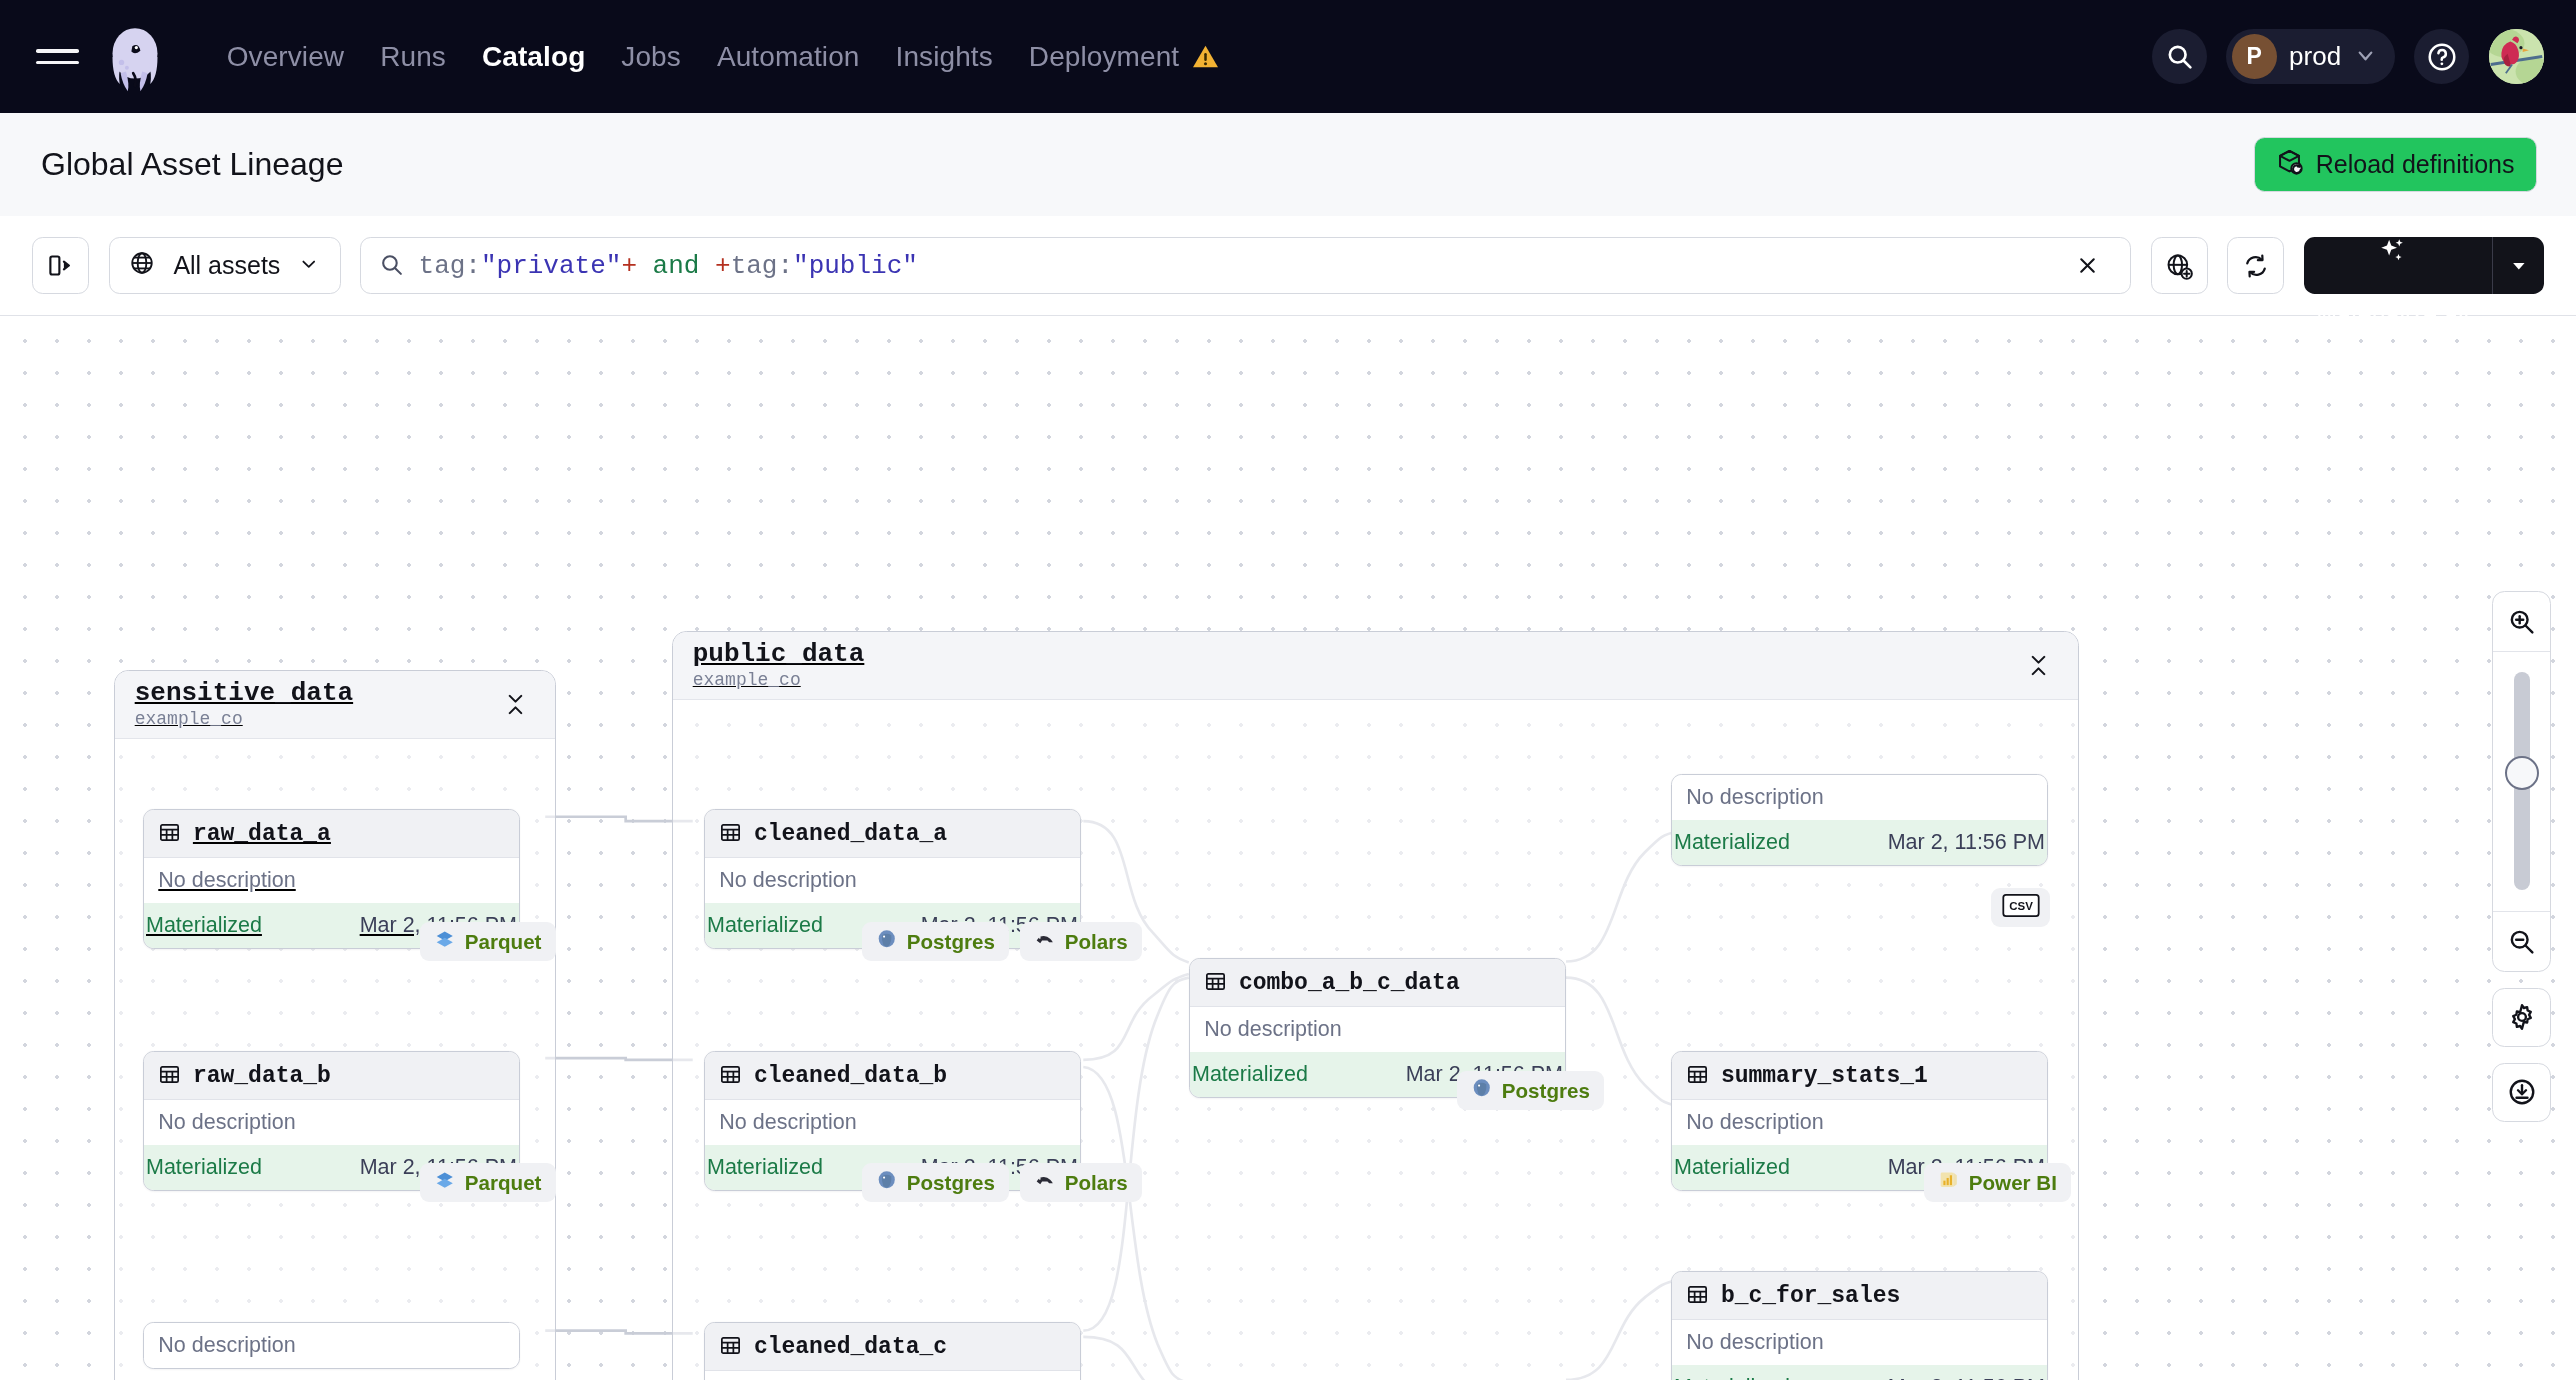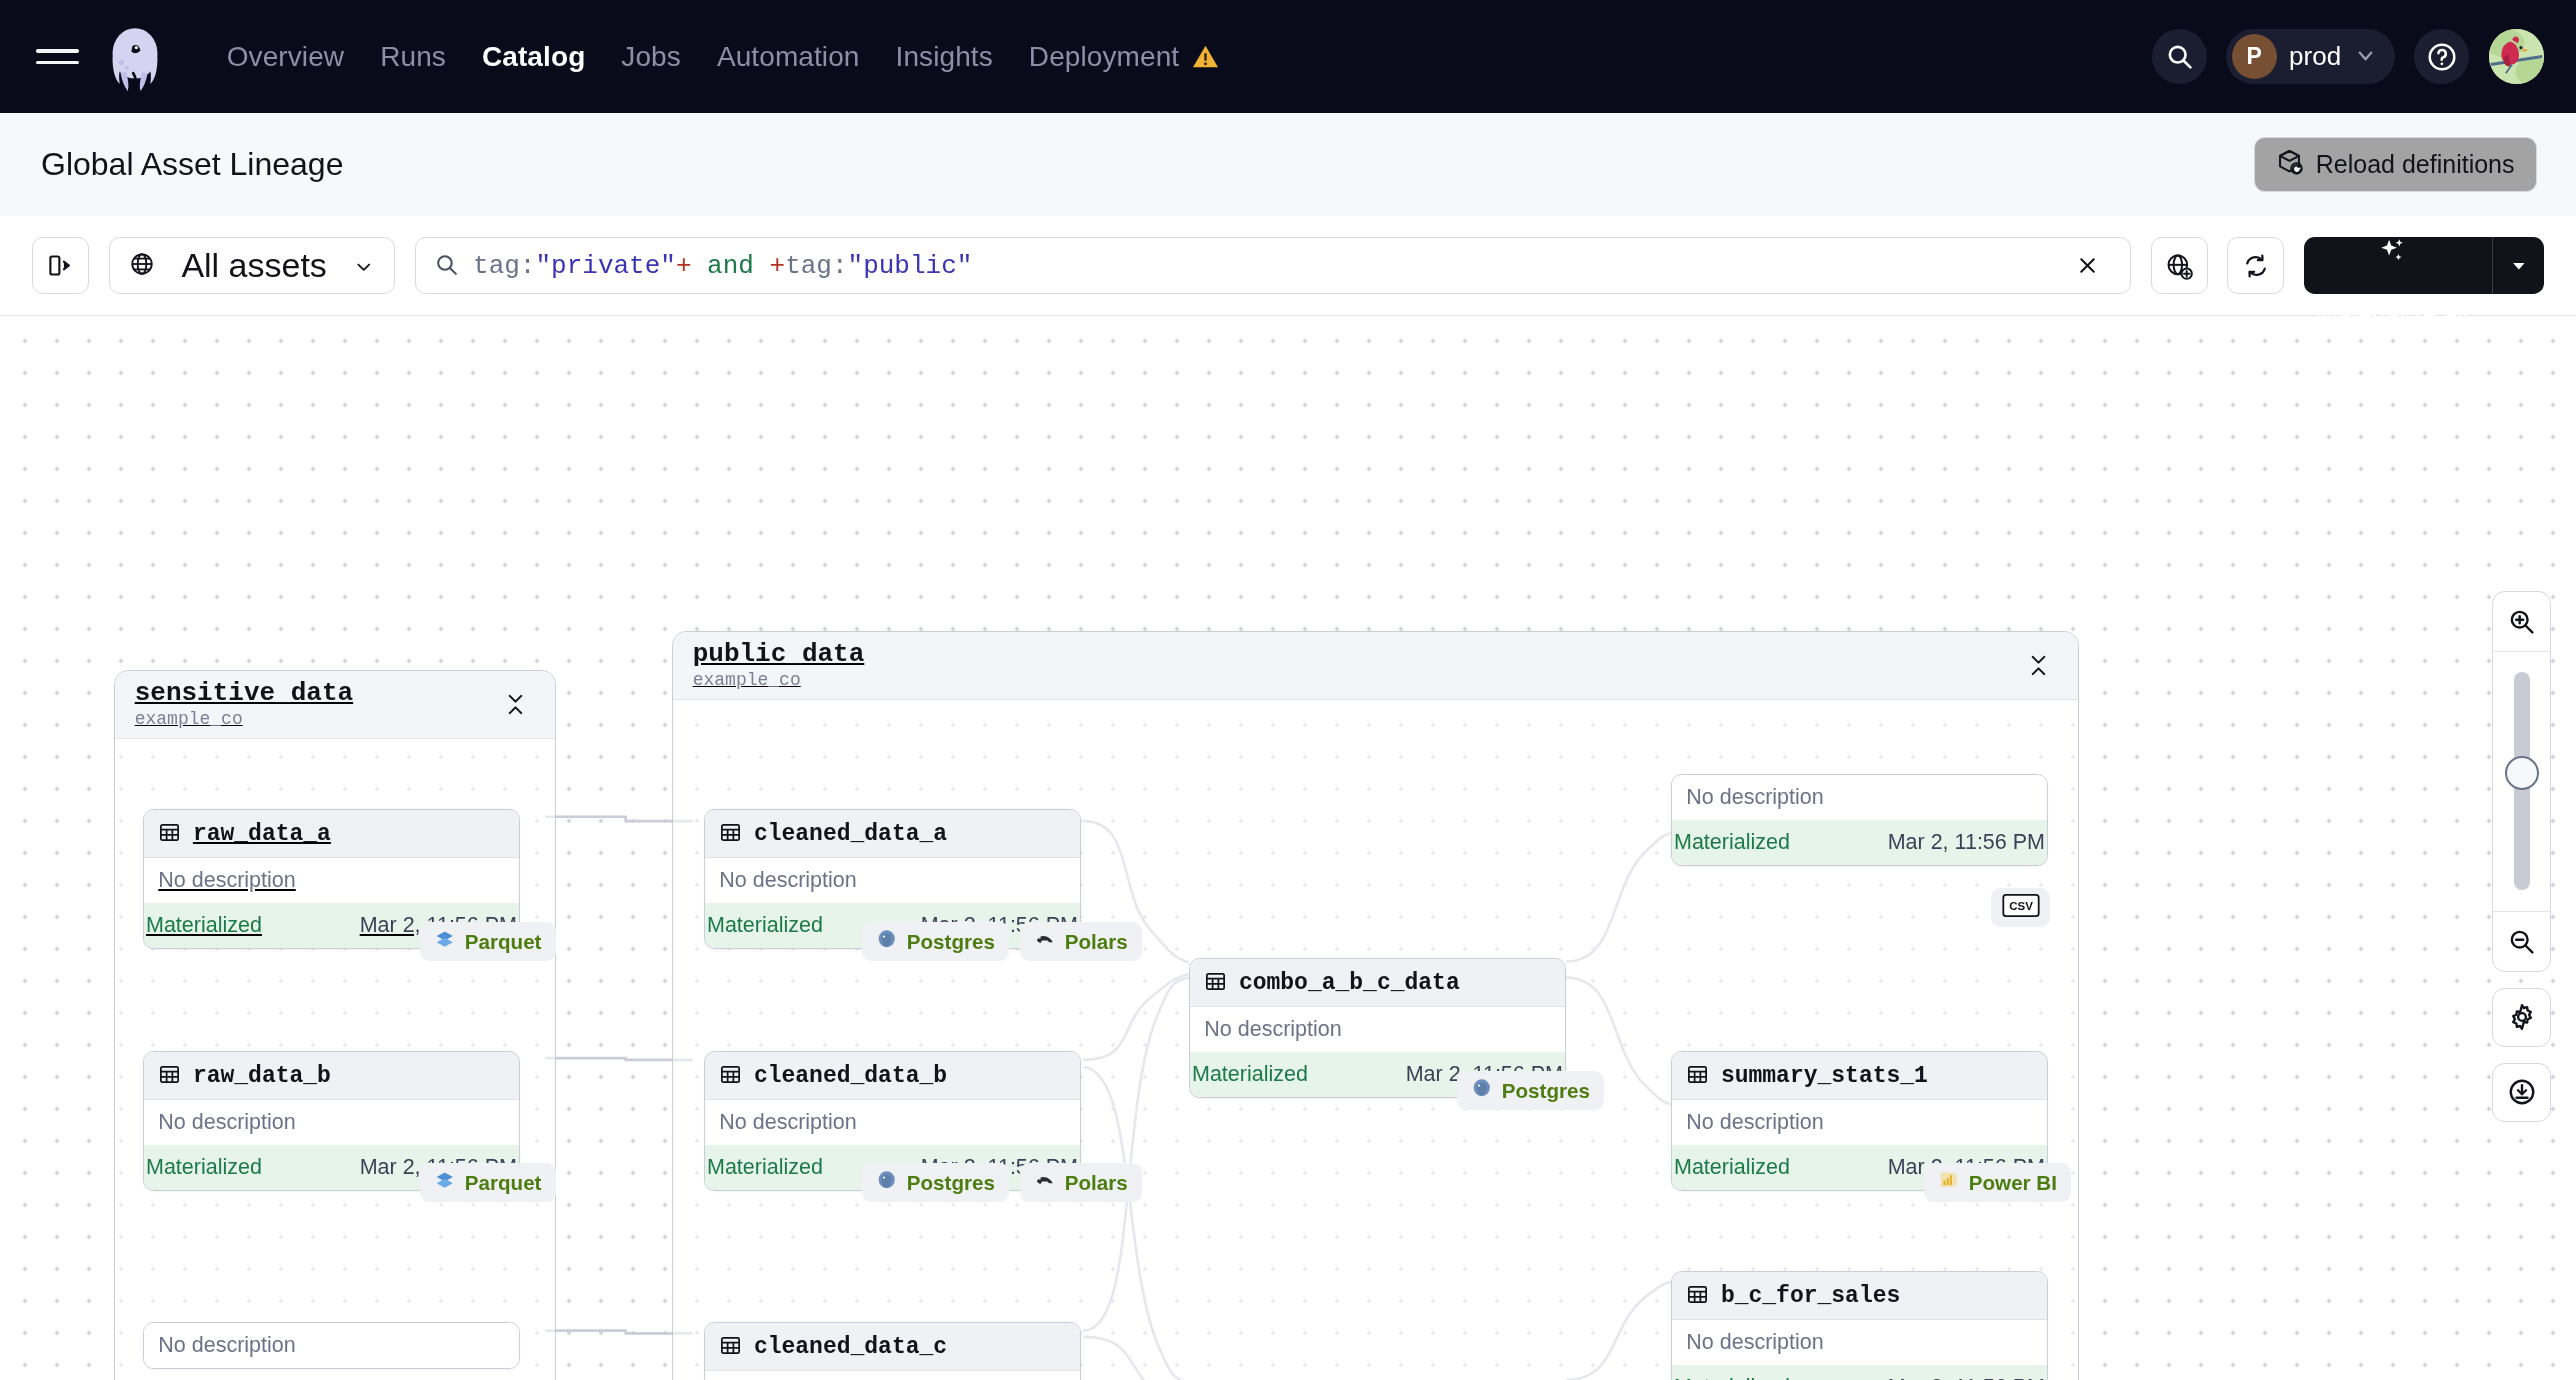--- a/index.html
+++ b/index.html
@@ -67,42 +67,42 @@
   
   .pageheader {
     position: absolute; left: 0; top: 113px;
     width: 2576px; height: 104px;
     background: #F7F8FA; border-bottom: 0.9px solid #E0E2E8;
     display: flex; align-items: center;
   }
   .page-title { margin-left: 41px; font-size: 32px; color: #12131A; font-weight: normal; }
   .reload-btn {
     margin-left: auto; margin-right: 39px;
-    height: 55px; border: 0.9px solid #D6D9E0; border-radius: 10.7px; background: #a3a3a3;
+    height: 55px; border: 0.9px solid #D6D9E0; border-radius: 10.7px; background: #22c55e;
     display: flex; align-items: center; gap: 12.5px; padding: 0 21.5px;
     font-size: 25px; color: #12131A; cursor: pointer;
   }
 
   
   .toolbar {
     position: absolute; left: 0; top: 216px;
     width: 2576px; height: 100px;
     background: #ffffff; border-bottom: 0.9px solid #E0E2E8;
     display: flex; align-items: center; padding: 0 32px;
     gap: 19.7px;
   }
   .tb-square {
     width: 57px; height: 57px; border: 0.9px solid #D6D9E0; border-radius: 10.7px;
     background: #fff; display: flex; align-items: center; justify-content: center;
     cursor: pointer; flex: 0 0 auto;
   }
   .allassets-btn {
     height: 57px; border: 0.9px solid #D6D9E0; border-radius: 10.7px; background: #fff;
-    display: flex; align-items: center; gap: 26px; padding: 0 19.7px;
-    font-size: 34px; color: #12131A; cursor: pointer; flex: 0 0 auto;
+    display: flex; align-items: center; gap: 18px; padding: 0 19.7px;
+    font-size: 25px; color: #12131A; cursor: pointer; flex: 0 0 auto;
   }
   .searchbar {
     flex: 1 1 auto; height: 57px; border: 0.9px solid #D6D9E0; border-radius: 10.7px;
     background: #fff; display: flex; align-items: center; padding: 0 18px; gap: 14.3px;
     min-width: 0; cursor: text;
   }
   .query { font-family: "Liberation Mono", monospace; font-size: 26px; white-space: nowrap; }
   .q-key { color: #6C7287; }
   .q-str { color: #3B34B3; }
   .q-plus { color: #B4301F; }

